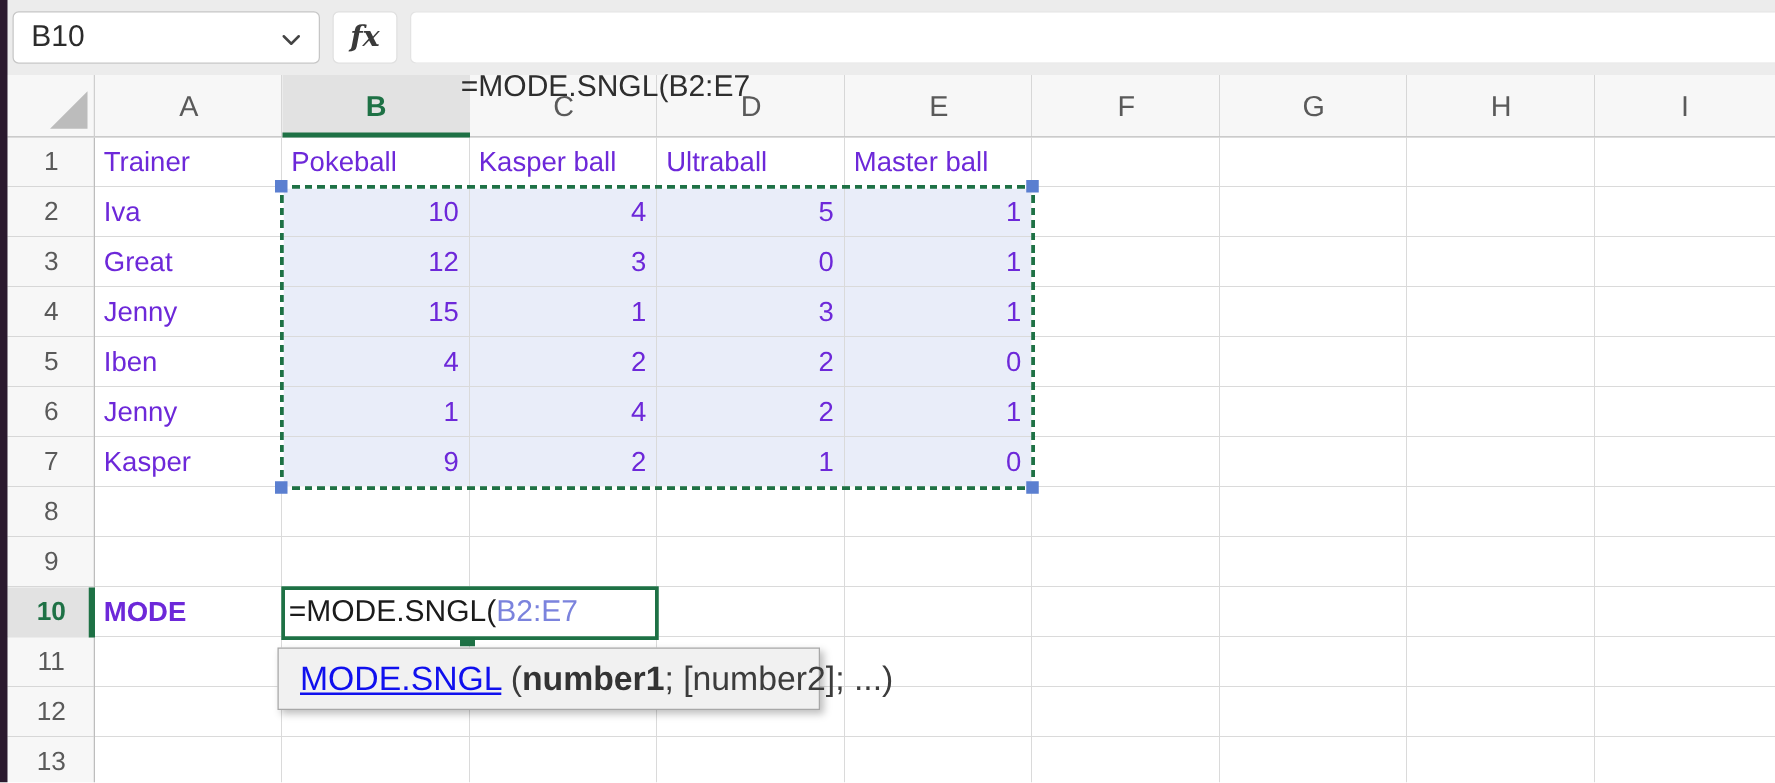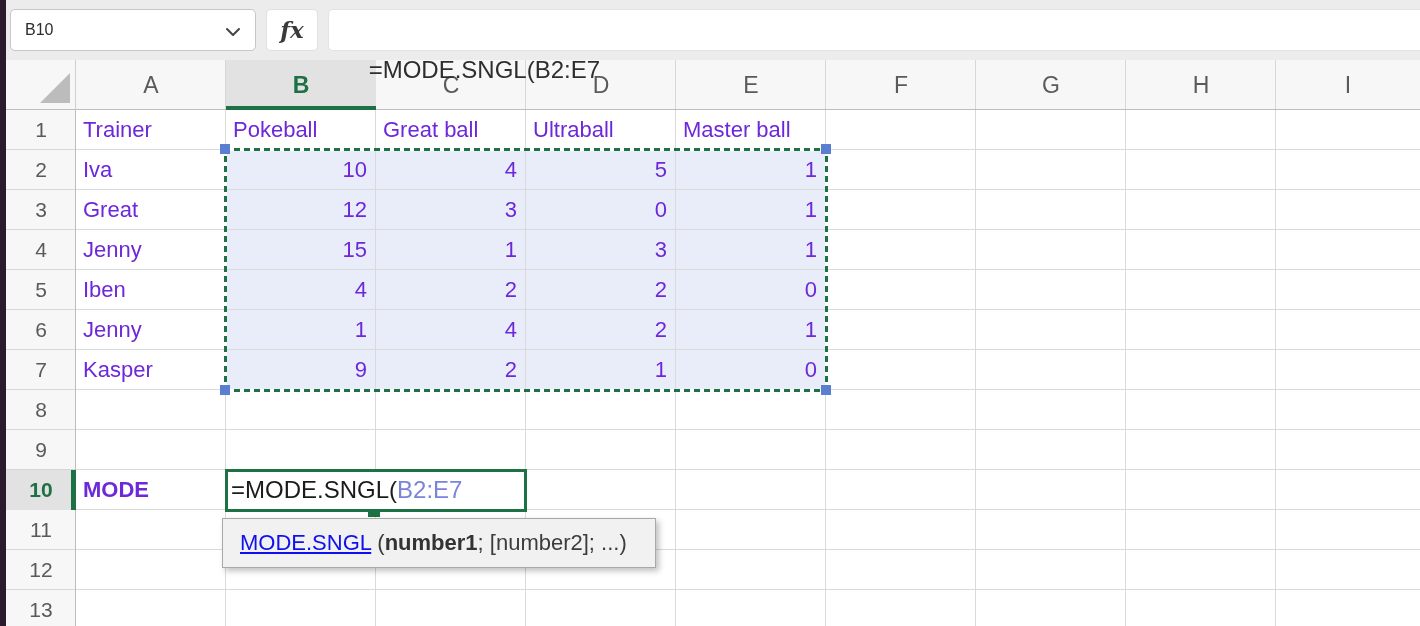--- a/index.html
+++ b/index.html
@@ -9,21 +9,21 @@
     font-family: "Liberation Sans", sans-serif;
     background: #ffffff;
     color: #1b1b1b;
   }
   
   .edge-stripe { position: absolute; left: 0; top: 0; width: 6px; height: 626px; background: #2b1a2e; z-index: 60; }
   .topbar { position: absolute; left: 0; top: 0; width: 1420px; height: 60px; background: #ececec; z-index: 40; }
   .namebox {
     position: absolute; left: 10px; top: 9px; width: 246px; height: 42px;
     background: #ffffff; border: 1px solid #c6c6c6; border-radius: 5px;
-    font-size: 16px; line-height: 40px; padding-left: 14px; color: #2c2c2c;
+    font-size: 24px; line-height: 40px; padding-left: 14px; color: #2c2c2c;
   }
   .namebox svg { position: absolute; right: 14px; top: 17px; }
   .fxbox {
     position: absolute; left: 266px; top: 9px; width: 52px; height: 42px;
     background: #ffffff; border: 1px solid #e0e0e0; border-radius: 5px;
     text-align: center; line-height: 40px;
     font-family: "DejaVu Serif", serif; font-style: italic; font-size: 23px; color: #3a3a3a; font-weight: bold;
   }
   .formulabar {
     position: absolute; left: 328px; top: 9px; width: 1092px; height: 42px;
@@ -87,21 +87,21 @@
   .editcell {
     position: absolute; left: 225px; top: 469px; width: 302px; height: 43px;
     background: #ffffff; border: 3px solid #1e7145; z-index: 20;
     font-size: 24px; line-height: 36px; padding-left: 3px; white-space: pre;
   }
   .editcell .ref { color: #7b83dd; }
   .edit-nub { position: absolute; left: 368px; top: 511px; width: 12px; height: 6px; background: #1e7145; z-index: 21; }
   .tooltip {
     position: absolute; left: 222px; top: 518px; width: 434px; height: 50px;
     background: #f1f1f1; border: 1px solid #a8a8a8; box-shadow: 3px 3px 6px rgba(0,0,0,0.25);
-    z-index: 22; font-size: 22px; line-height: 48px; padding-left: 17px; color: #3c3c3c; white-space: pre;
+    z-index: 22; font-size: 27px; line-height: 48px; padding-left: 17px; color: #3c3c3c; white-space: pre;
   }
   .tooltip .fn { color: #1010ee; text-decoration: underline; }
   .tooltip b { color: #333333; }
 </style>
 </head>
 <body>
 
 <div class="edge-stripe"></div>
 
 <div class="topbar">
@@ -149,21 +149,21 @@
 <div class="rowhead" style="top:510px">11</div>
 <div class="rowhead" style="top:550px">12</div>
 <div class="rowhead" style="top:590px">13</div>
 <div class="rowhead-greenbar"></div>
 
 <div class="sel-fill"></div>
 <div class="gridlines"></div>
 
 <div class="cell txt" style="left:76px;top:110px">Trainer</div>
 <div class="cell txt" style="left:226px;top:110px">Pokeball</div>
-<div class="cell txt" style="left:376px;top:110px">Great ball</div>
+<div class="cell txt" style="left:376px;top:110px">Kasper ball</div>
 <div class="cell txt" style="left:526px;top:110px">Ultraball</div>
 <div class="cell txt" style="left:676px;top:110px">Master ball</div>
 
 <div class="cell txt" style="left:76px;top:150px">Iva</div>
 <div class="cell num" style="left:226px;top:150px">10</div>
 <div class="cell num" style="left:376px;top:150px">4</div>
 <div class="cell num" style="left:526px;top:150px">5</div>
 <div class="cell num" style="left:676px;top:150px">1</div>
 
 <div class="cell txt" style="left:76px;top:190px">Great</div>

